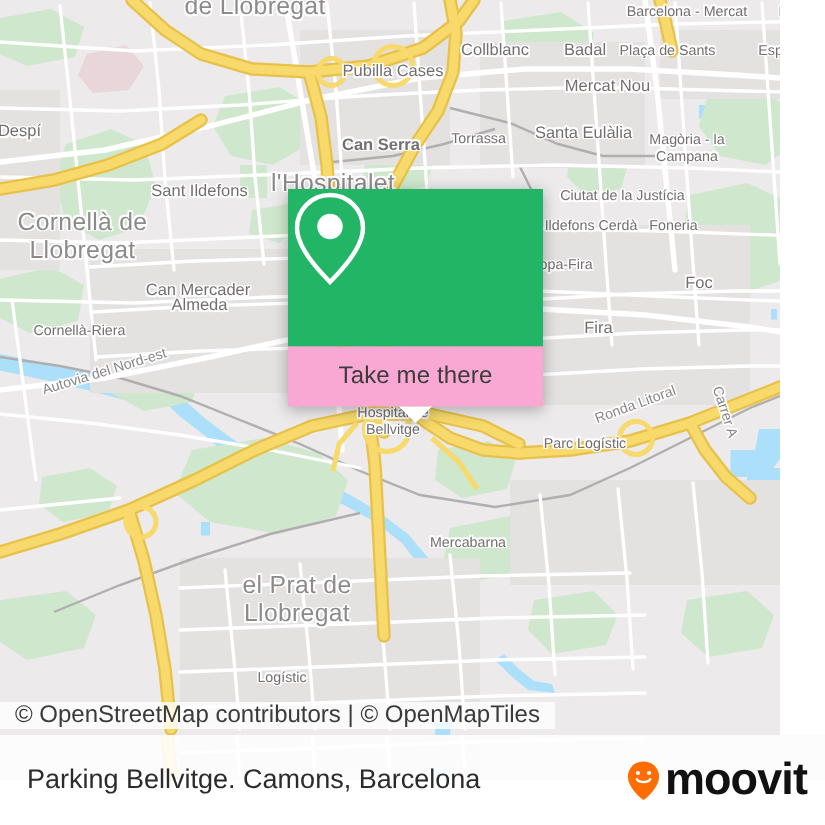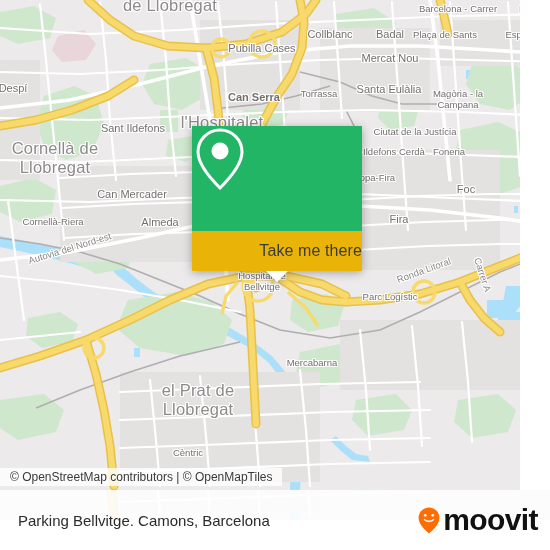--- a/index.html
+++ b/index.html
@@ -41,56 +41,56 @@
   
   .popup{
     position:absolute;left:192px;top:126px;width:170px;
     filter:drop-shadow(0 2px 5px rgba(0,0,0,.30));
   }
   .popup-green{
     height:105px;background:#22b566;
     display:flex;align-items:center;justify-content:center;
   }
   .popup-foot{
-    background:#eab308;height:40px;
-    display:flex;align-items:center;justify-content:flex-end;
+    background:#f9a8d4;height:40px;
+    display:flex;align-items:center;justify-content:center;
   }
   .popup-foot span{
     font-size:16px;color:#3c3c3c;letter-spacing:.1px;
   }
   .popup-tail{
     position:absolute;left:50%;top:145px;transform:translateX(-50%);
     width:0;height:0;
     border-left:11px solid transparent;
     border-right:11px solid transparent;
     border-top:11px solid #ffffff;
   }
 
   
   .attrib{
     position:absolute;left:0;top:468px;height:18px;
     background:rgba(255,255,255,.80);
     display:flex;align-items:center;
     padding:0 10px;
     box-sizing:border-box;
   }
-  .attrib span{font-size:12px;color:#3a3a3a;white-space:nowrap;}
+  .attrib span{font-size:16px;color:#3a3a3a;white-space:nowrap;}
 
   
   .bottombar{
     position:absolute;left:0;top:490px;width:550px;height:60px;
     background:#ffffff;overflow:hidden;
   }
   .bottombar .watermark{
     position:absolute;left:0;top:-490px;width:550px;height:550px;
     opacity:.10;
   }
   .bottom-title{
     position:absolute;left:18px;top:50%;transform:translateY(-50%);
-    font-size:15px;color:#2b2b2b;white-space:nowrap;
+    font-size:18px;color:#2b2b2b;white-space:nowrap;
   }
   .brand{
     position:absolute;right:12px;top:50%;transform:translateY(-50%);
     display:flex;align-items:center;gap:3px;
   }
   .brand-word{
     font-size:30px;color:#111111;font-weight:700;letter-spacing:-0.6px;
     line-height:1;
   }
 </style>
@@ -259,53 +259,53 @@
             <path d="M288,292 L306,308 L318,326"></path>
           </g>
         </g>
       </defs>
 
       <use href="#maptiles"></use>
     </svg>
 
     <div id="map-labels">
         <div class="lbl city" style="left: 170px; top: 5px;">de Llobregat</div>
-        <div class="lbl sm" style="left: 458px; top: 9px;">Barcelona - Carrer</div>
+        <div class="lbl sm" style="left: 458px; top: 9px;">Barcelona - Mercat</div>
         <div class="lbl sm" style="left: 537px; top: 9px;">Rocafort</div>
         <div class="lbl md" style="left: 330px; top: 34px;">Collblanc</div>
         <div class="lbl md" style="left: 390px; top: 34px;">Badal</div>
         <div class="lbl sm" style="left: 445px; top: 35px;">Plaça de Sants</div>
         <div class="lbl sm" style="left: 512px; top: 35px; padding-left: 24px;">Espanya</div>
         <div class="lbl md" style="left: 262px; top: 48px;">Pubilla Cases</div>
-        <div class="lbl md" style="left: 390px; top: 58px;">Mercat Nou</div>
+        <div class="lbl md" style="left: 405px; top: 58px;">Mercat Nou</div>
         <div class="lbl md" style="left: 13px; top: 88px;">Despí</div>
         <div class="lbl md" style="left: 254px; top: 97px; font-weight: bold;">Can Serra</div>
         <div class="lbl sm" style="left: 319px; top: 94px;">Torrassa</div>
         <div class="lbl md" style="left: 389px; top: 89px;">Santa Eulàlia</div>
         <div class="lbl sm" style="left: 458px; top: 100px;">Magòria - la<br>Campana</div>
         <div class="lbl md" style="left: 133px; top: 128px;">Sant Ildefons</div>
         <div class="lbl city" style="left: 222px; top: 132px;">l'Hospitalet<br>de</div>
         <div class="lbl sm" style="left: 415px; top: 132px;">Ciutat de la Justícia</div>
         <div class="lbl city" style="left: 55px; top: 158px;">Cornellà de<br>Llobregat</div>
         <div class="lbl sm" style="left: 394px; top: 152px;">Ildefons Cerdà</div>
         <div class="lbl sm" style="left: 449px; top: 152px;">Foneria</div>
         <div class="lbl md" style="left: 132px; top: 182px; margin-top: 12px;">Can Mercader</div>
         <div class="lbl sm" style="left: 370px; top: 178px;">Europa-Fira</div>
         <div class="lbl md" style="left: 466px; top: 189px;">Foc</div>
-        <div class="lbl md" style="left: 133px; top: 222px; margin-left: 27px;">Almeda</div>
+        <div class="lbl md" style="left: 133px; top: 204px;">Almeda</div>
         <div class="lbl md" style="left: 399px; top: 219px;">Fira</div>
         <div class="lbl sm" style="left: 53px; top: 222px;">Cornellà-Riera</div>
         <div class="lbl road" style="left: 70px; top: 249px; transform: translate(-50%, -50%) rotate(-17deg);">Autovia del Nord-est</div>
         <div class="lbl sm" style="left: 262px; top: 282px;">Hospital de<br>Bellvitge</div>
         <div class="lbl road" style="left: 424px; top: 271px; transform: translate(-50%, -50%) rotate(-20deg);">Ronda Litoral</div>
         <div class="lbl road" style="left: 482px; top: 275px; transform: translate(-50%, -50%) rotate(72deg);">Carrer A</div>
         <div class="lbl sm" style="left: 390px; top: 297px;">Parc Logístic</div>
         <div class="lbl sm" style="left: 290px; top: 363px; padding-left: 44px;">Mercabarna</div>
         <div class="lbl city" style="left: 198px; top: 400px;">el Prat de<br>Llobregat</div>
-        <div class="lbl sm" style="left: 188px; top: 453px;">Cèntric</div>
+        <div class="lbl sm" style="left: 188px; top: 453px;">Logístic</div>
       </div>
 
     <div class="popup">
       <div class="popup-green">
         <svg width="56" height="66" viewBox="0 0 56 66">
           <path d="M28,4 C15.8,4 6,13.8 6,26 C6,38 18,52 28,62 C38,52 50,38 50,26 C50,13.8 40.2,4 28,4 Z" fill="none" stroke="#ffffff" stroke-width="3"></path>
           <circle cx="28" cy="25" r="8.5" fill="#ffffff"></circle>
         </svg>
       </div>
       <div class="popup-foot">

